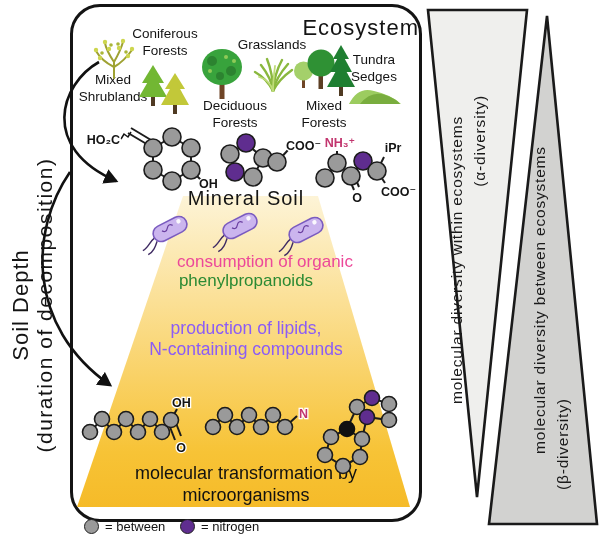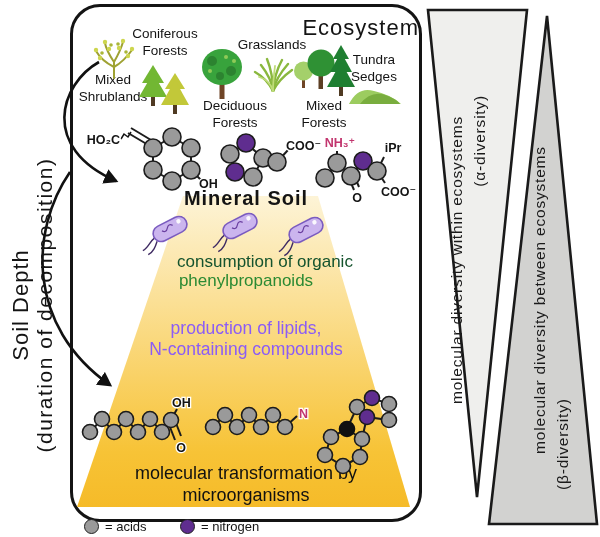--- a/index.html
+++ b/index.html
@@ -11,24 +11,24 @@
 
   
   .panel{position:absolute;left:70px;top:4px;width:346px;height:512px;background:#fff;
          border:3px solid #141414;border-radius:30px;overflow:hidden;}
   .funnel{position:absolute;left:0;top:0;width:340px;height:506px;
           background:linear-gradient(180deg,#fdf4d8 37%,#fbe096 58%,#f7c336 88%,#f5ba27 100%);
           clip-path:polygon(110px 189px,245px 189px,337px 500px,4px 500px);}
   .ptitle{position:absolute;top:8px;left:0;width:100%;text-align:right;font-size:22px;letter-spacing:1px;}
   .eco-label{position:absolute;font-size:13.5px;line-height:17px;text-align:center;}
   .eco-icon{position:absolute;}
-  .mineral{position:absolute;top:180px;left:0;width:100%;text-align:center;font-size:20px;letter-spacing:1px;font-weight:bold;}
+  .mineral{position:absolute;top:180px;left:0;width:100%;text-align:center;font-size:20px;letter-spacing:1px;}
   .ctext{position:absolute;left:0;width:100%;text-align:center;}
   .gtext{top:245px;font-size:17px;line-height:19px;color:#2b8a33;}
-  .gtext .gl1{color:#14532d;margin-left:38px;}
+  .gtext .gl1{color:#ec4899;margin-left:38px;}
   .vtext{top:311px;font-size:17.5px;line-height:21px;color:#8b5cf6;}
   .btext{top:455px;font-size:18px;line-height:22px;color:#111;}
 
   
   .rot{position:absolute;transform:rotate(-90deg);transform-origin:center;}
   .axis{left:-177px;top:281px;width:420px;height:48px;text-align:center;}
   .axis .l1{font-size:22px;line-height:24px;letter-spacing:1px;}
   .axis .l2{font-size:21px;line-height:24px;letter-spacing:1.5px;}
   .tri-label{font-size:15.5px;line-height:23px;letter-spacing:.8px;color:#1a1a1a;}
   .alpha{left:233px;top:237px;width:470px;height:46px;}
@@ -339,20 +339,20 @@
     <div class="l1">molecular diversity within ecosystems</div>
     <div class="l2">(α-diversity)</div>
   </div>
   <div class="rot tri-label beta">
     <div class="l1">molecular diversity between ecosystems</div>
     <div class="l2">(β-diversity)</div>
   </div>
 
   <div class="legend-item" style="left:84px;">
     <span class="dot dot-carbon"></span>
-    <span>= acids</span>
+    <span>= between</span>
   </div>
   <div class="legend-item" style="left:180px;">
     <span class="dot dot-nitrogen"></span>
     <span>= nitrogen</span>
   </div>
 
 </div>
 
 </body></html>

